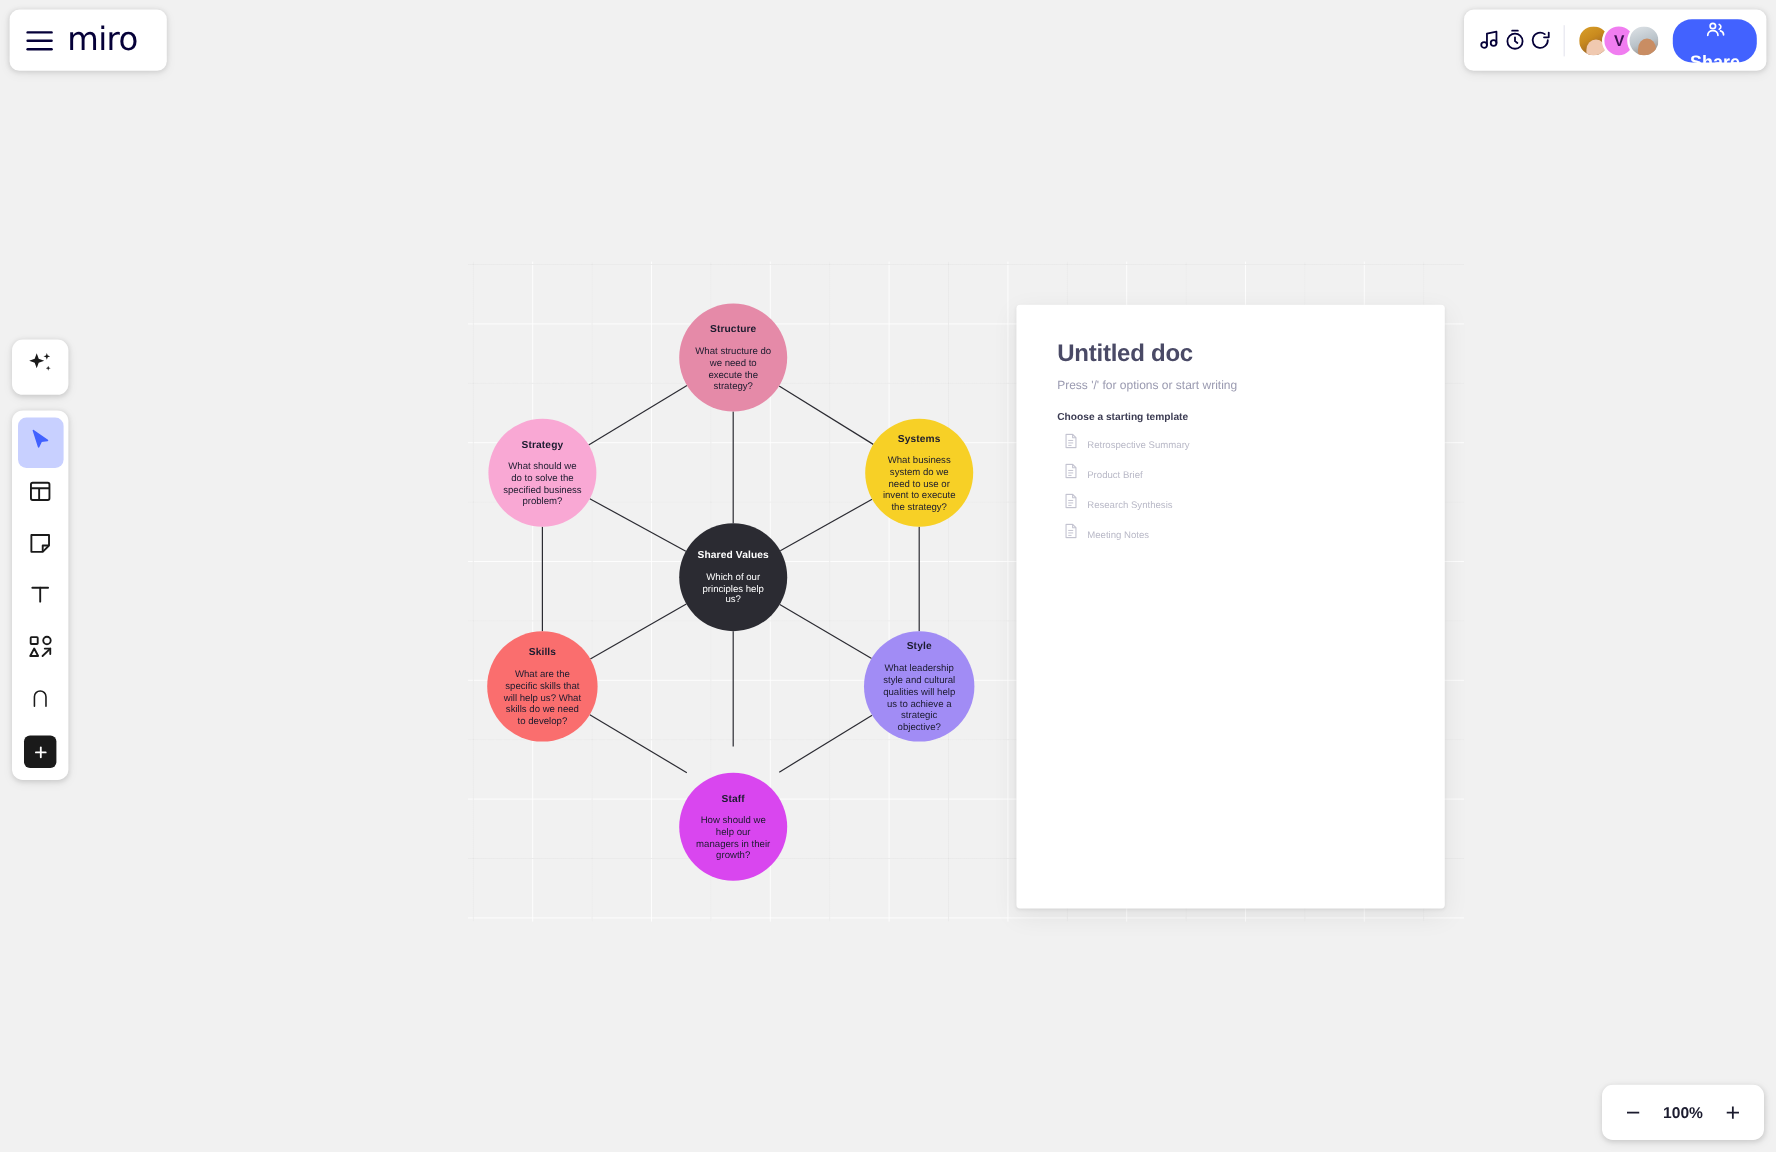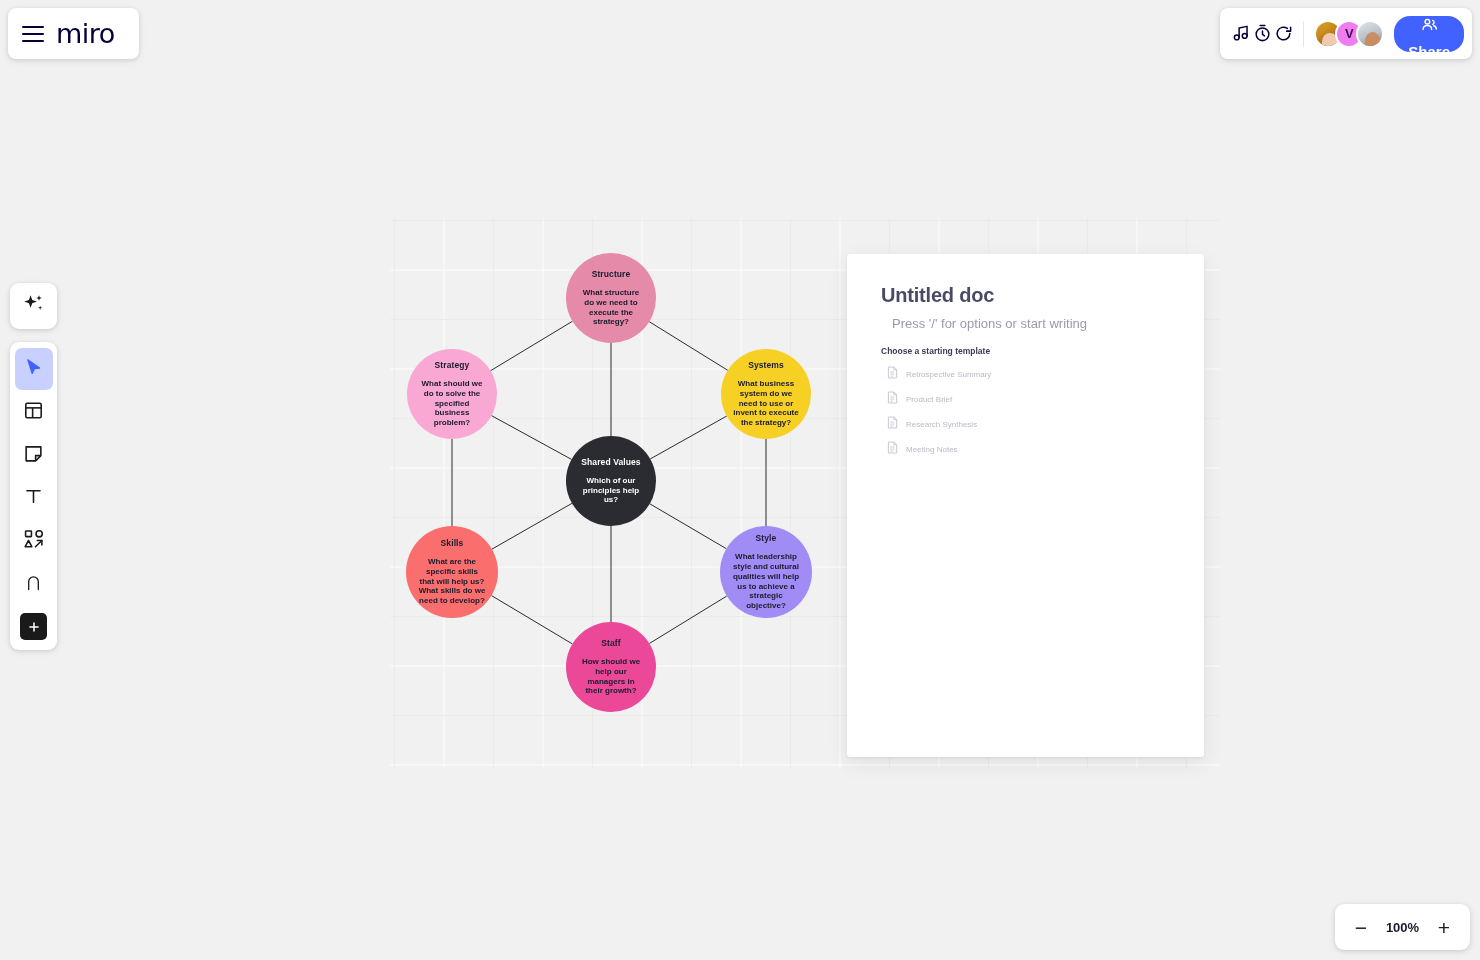--- a/index.html
+++ b/index.html
@@ -113,33 +113,33 @@
 
   
   .diagram { position:absolute; left:0; top:0; width:1480px; height:960px; pointer-events:none;margin-top:15px; }
   .node {
     position:absolute; border-radius:50%;
     display:flex; flex-direction:column; align-items:center; justify-content:center;
     text-align:center; pointer-events:auto; cursor:pointer;
     padding: 0 12px;
   }
   .node .n-title { font-size:8.5px; font-weight:700; color:#1b1b2e; margin-bottom:9px; letter-spacing:.1px; }
-  .node .n-body  { font-size:8px; line-height:1.22; color:#1b1b2e;font-weight:bold; }
+  .node .n-body  { font-size:8px; line-height:1.22; color:#1b1b2e; }
   .node.dark .n-title, .node.dark .n-body { color:#fff; }
 
   
   .docpanel {
     position:absolute; left:847px; top:254px;
     width:357px; height:503px;
     background:#fff; border-radius:3px;
     box-shadow: 0 1px 3px rgba(0,0,0,.07), 0 6px 22px rgba(0,0,0,.07);
     padding: 30px 34px;
   }
   .doc-title { font-size:20px; font-weight:700; color:#4a4a66; letter-spacing:-0.2px; }
-  .doc-hint { font-size:13px; color:#9a9ab0; margin-top:9px;margin-left:11px; }
+  .doc-hint { font-size:10px; color:#9a9ab0; margin-top:9px; }
   .doc-sub { font-size:8.5px; font-weight:700; color:#3b3b52; margin-top:15px; }
   .tmpl-list { margin-top:9px; display:flex; flex-direction:column; gap:7px; }
   .tmpl { display:flex; align-items:center; gap:8px; margin-left:6px; cursor:pointer; }
   .tmpl-label { font-size:8px; color:#b9b9c7; }
 
   
   .zoomctl {
     position:absolute; right:10px; bottom:10px;
     height:46px; width:135px;
     background:#fff; border-radius:9px;
@@ -192,21 +192,21 @@
           <div class="n-body">Which of our principles help us?</div>
         </div>
         <div class="node" style="left: 406px; top: 511px; width: 92px; height: 92px; background: rgb(250, 110, 110);">
           <div class="n-title">Skills</div>
           <div class="n-body">What are the specific skills that will help us? What skills do we need to develop?</div>
         </div>
         <div class="node" style="left: 720px; top: 511px; width: 92px; height: 92px; background: rgb(161, 140, 245);">
           <div class="n-title">Style</div>
           <div class="n-body">What leadership style and cultural qualities will help us to achieve a strategic objective?</div>
         </div>
-        <div class="node" style="left: 566px; top: 607px; width: 90px; height: 90px; background: #ec4899;">
+        <div class="node" style="left: 566px; top: 629px; width: 90px; height: 90px; background: #d946ef;">
           <div class="n-title">Staff</div>
           <div class="n-body">How should we help our managers in their growth?</div>
         </div>
       </div>
   </div>
 
   <div class="docpanel">
     <div class="doc-title">Untitled doc</div>
     <div class="doc-hint">Press '/' for options or start writing</div>
     <div class="doc-sub">Choose a starting template</div>

